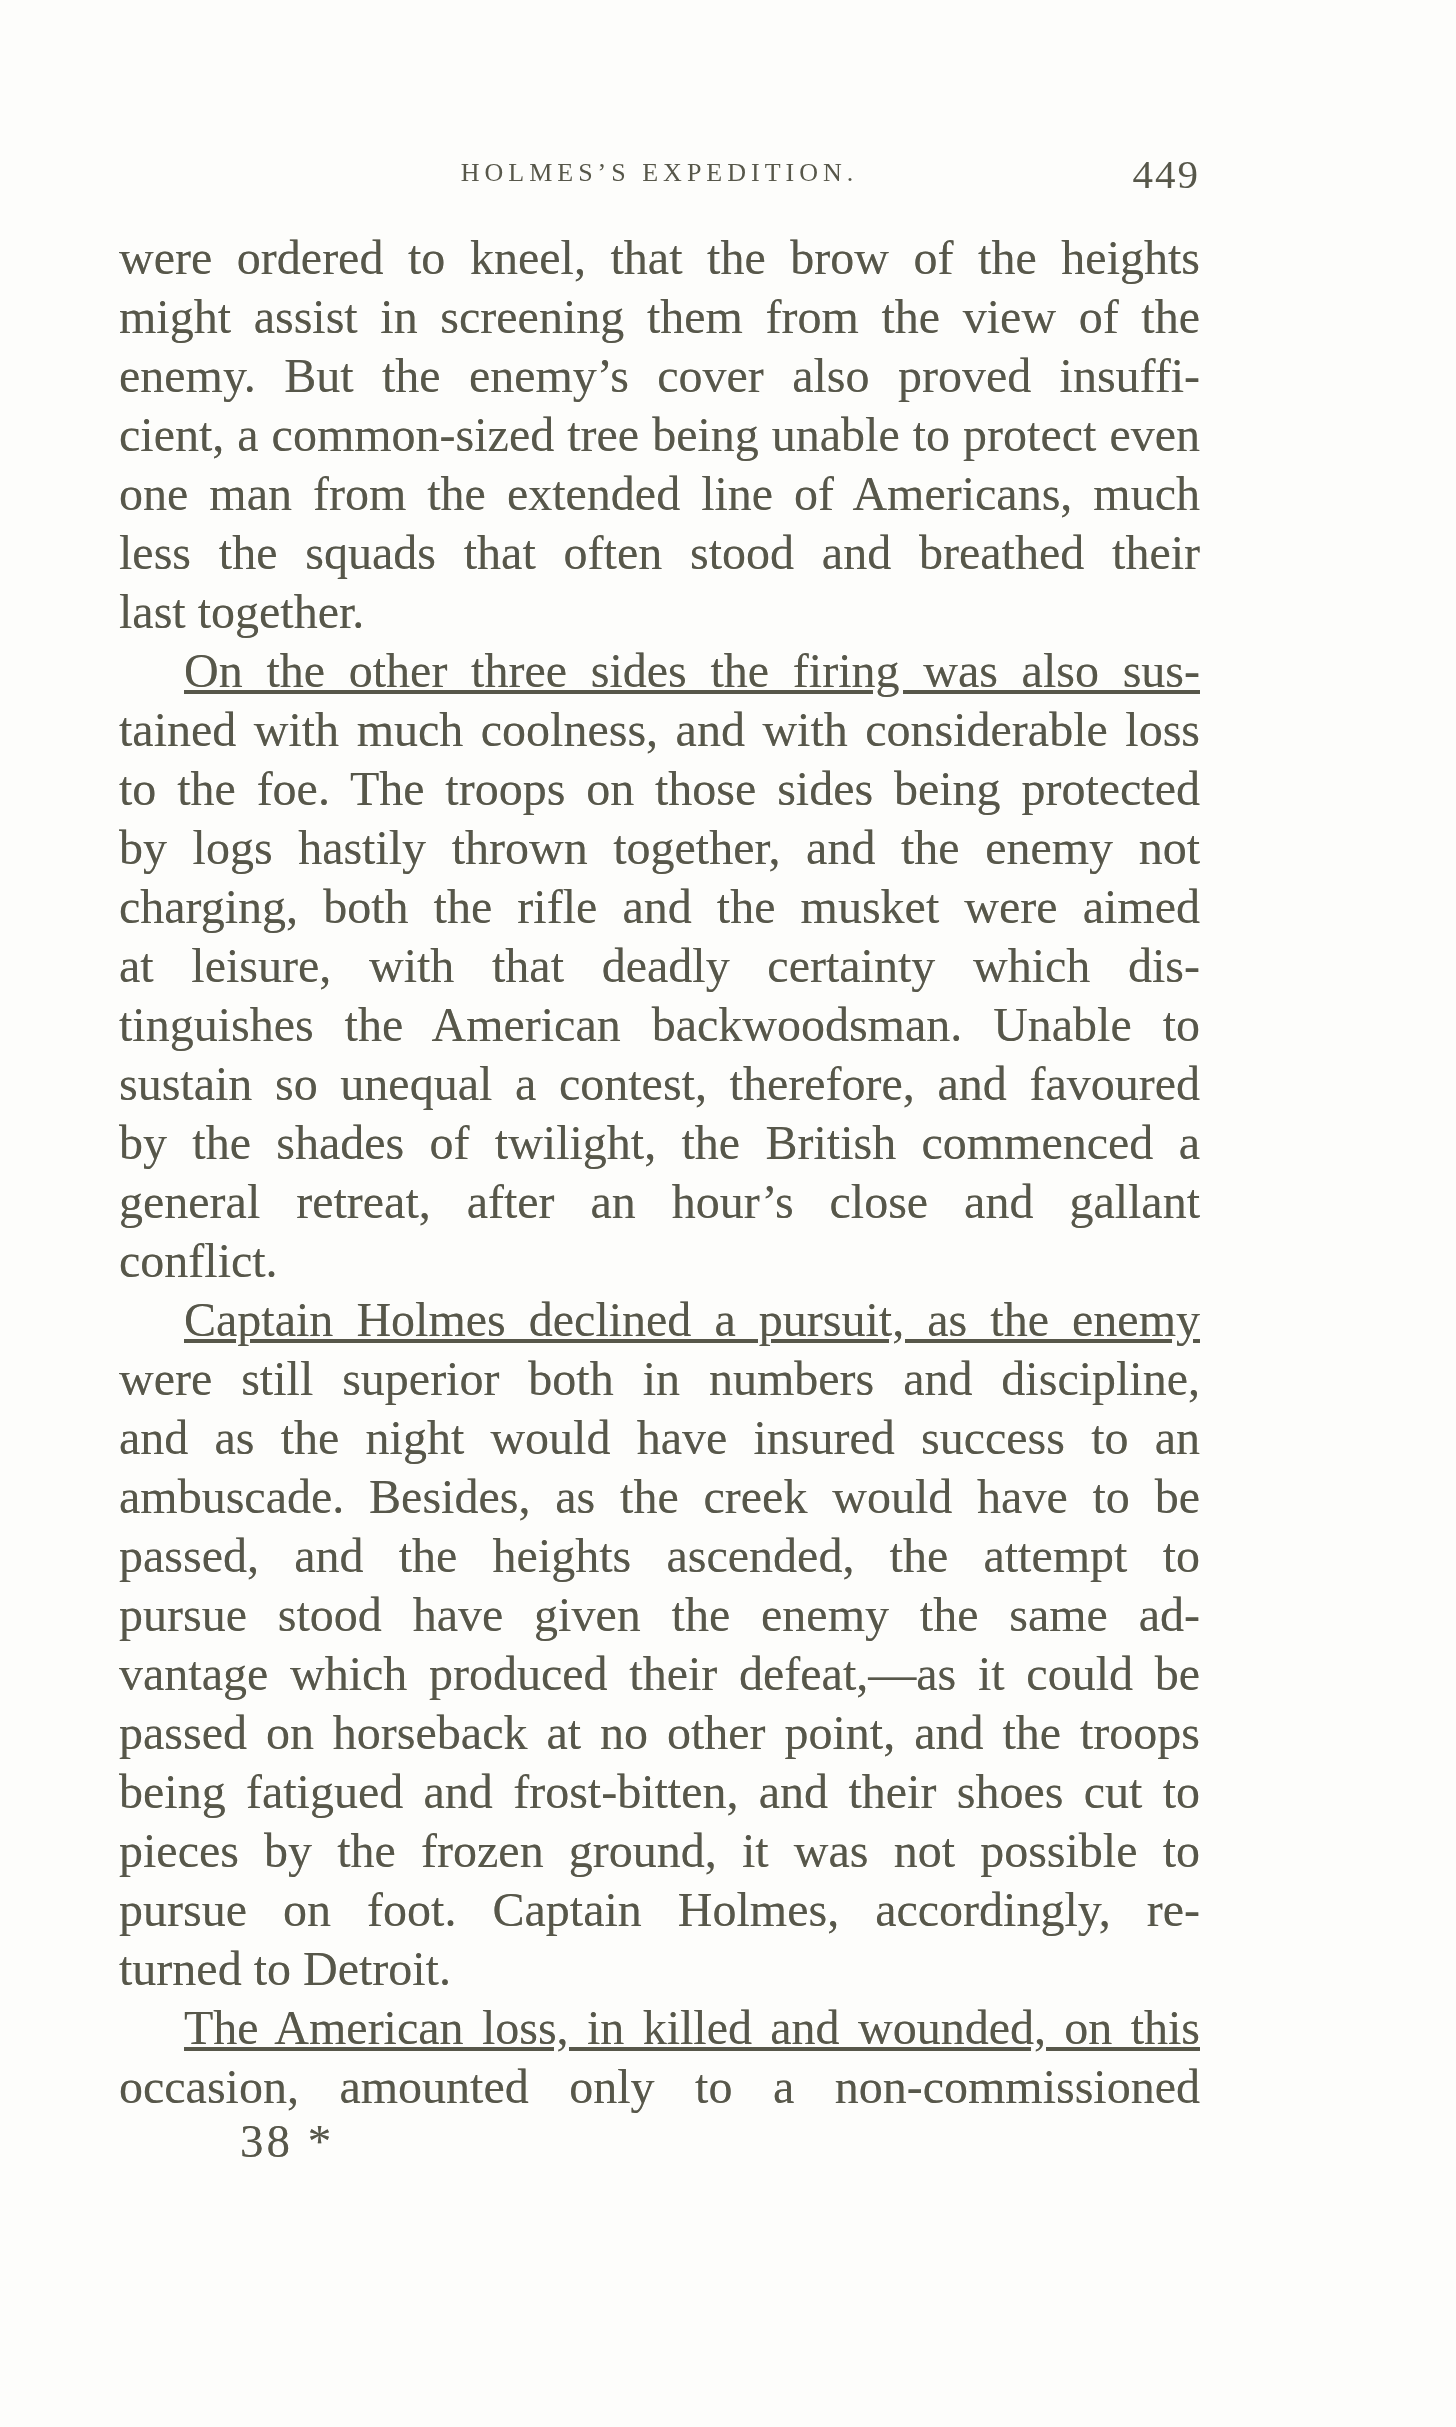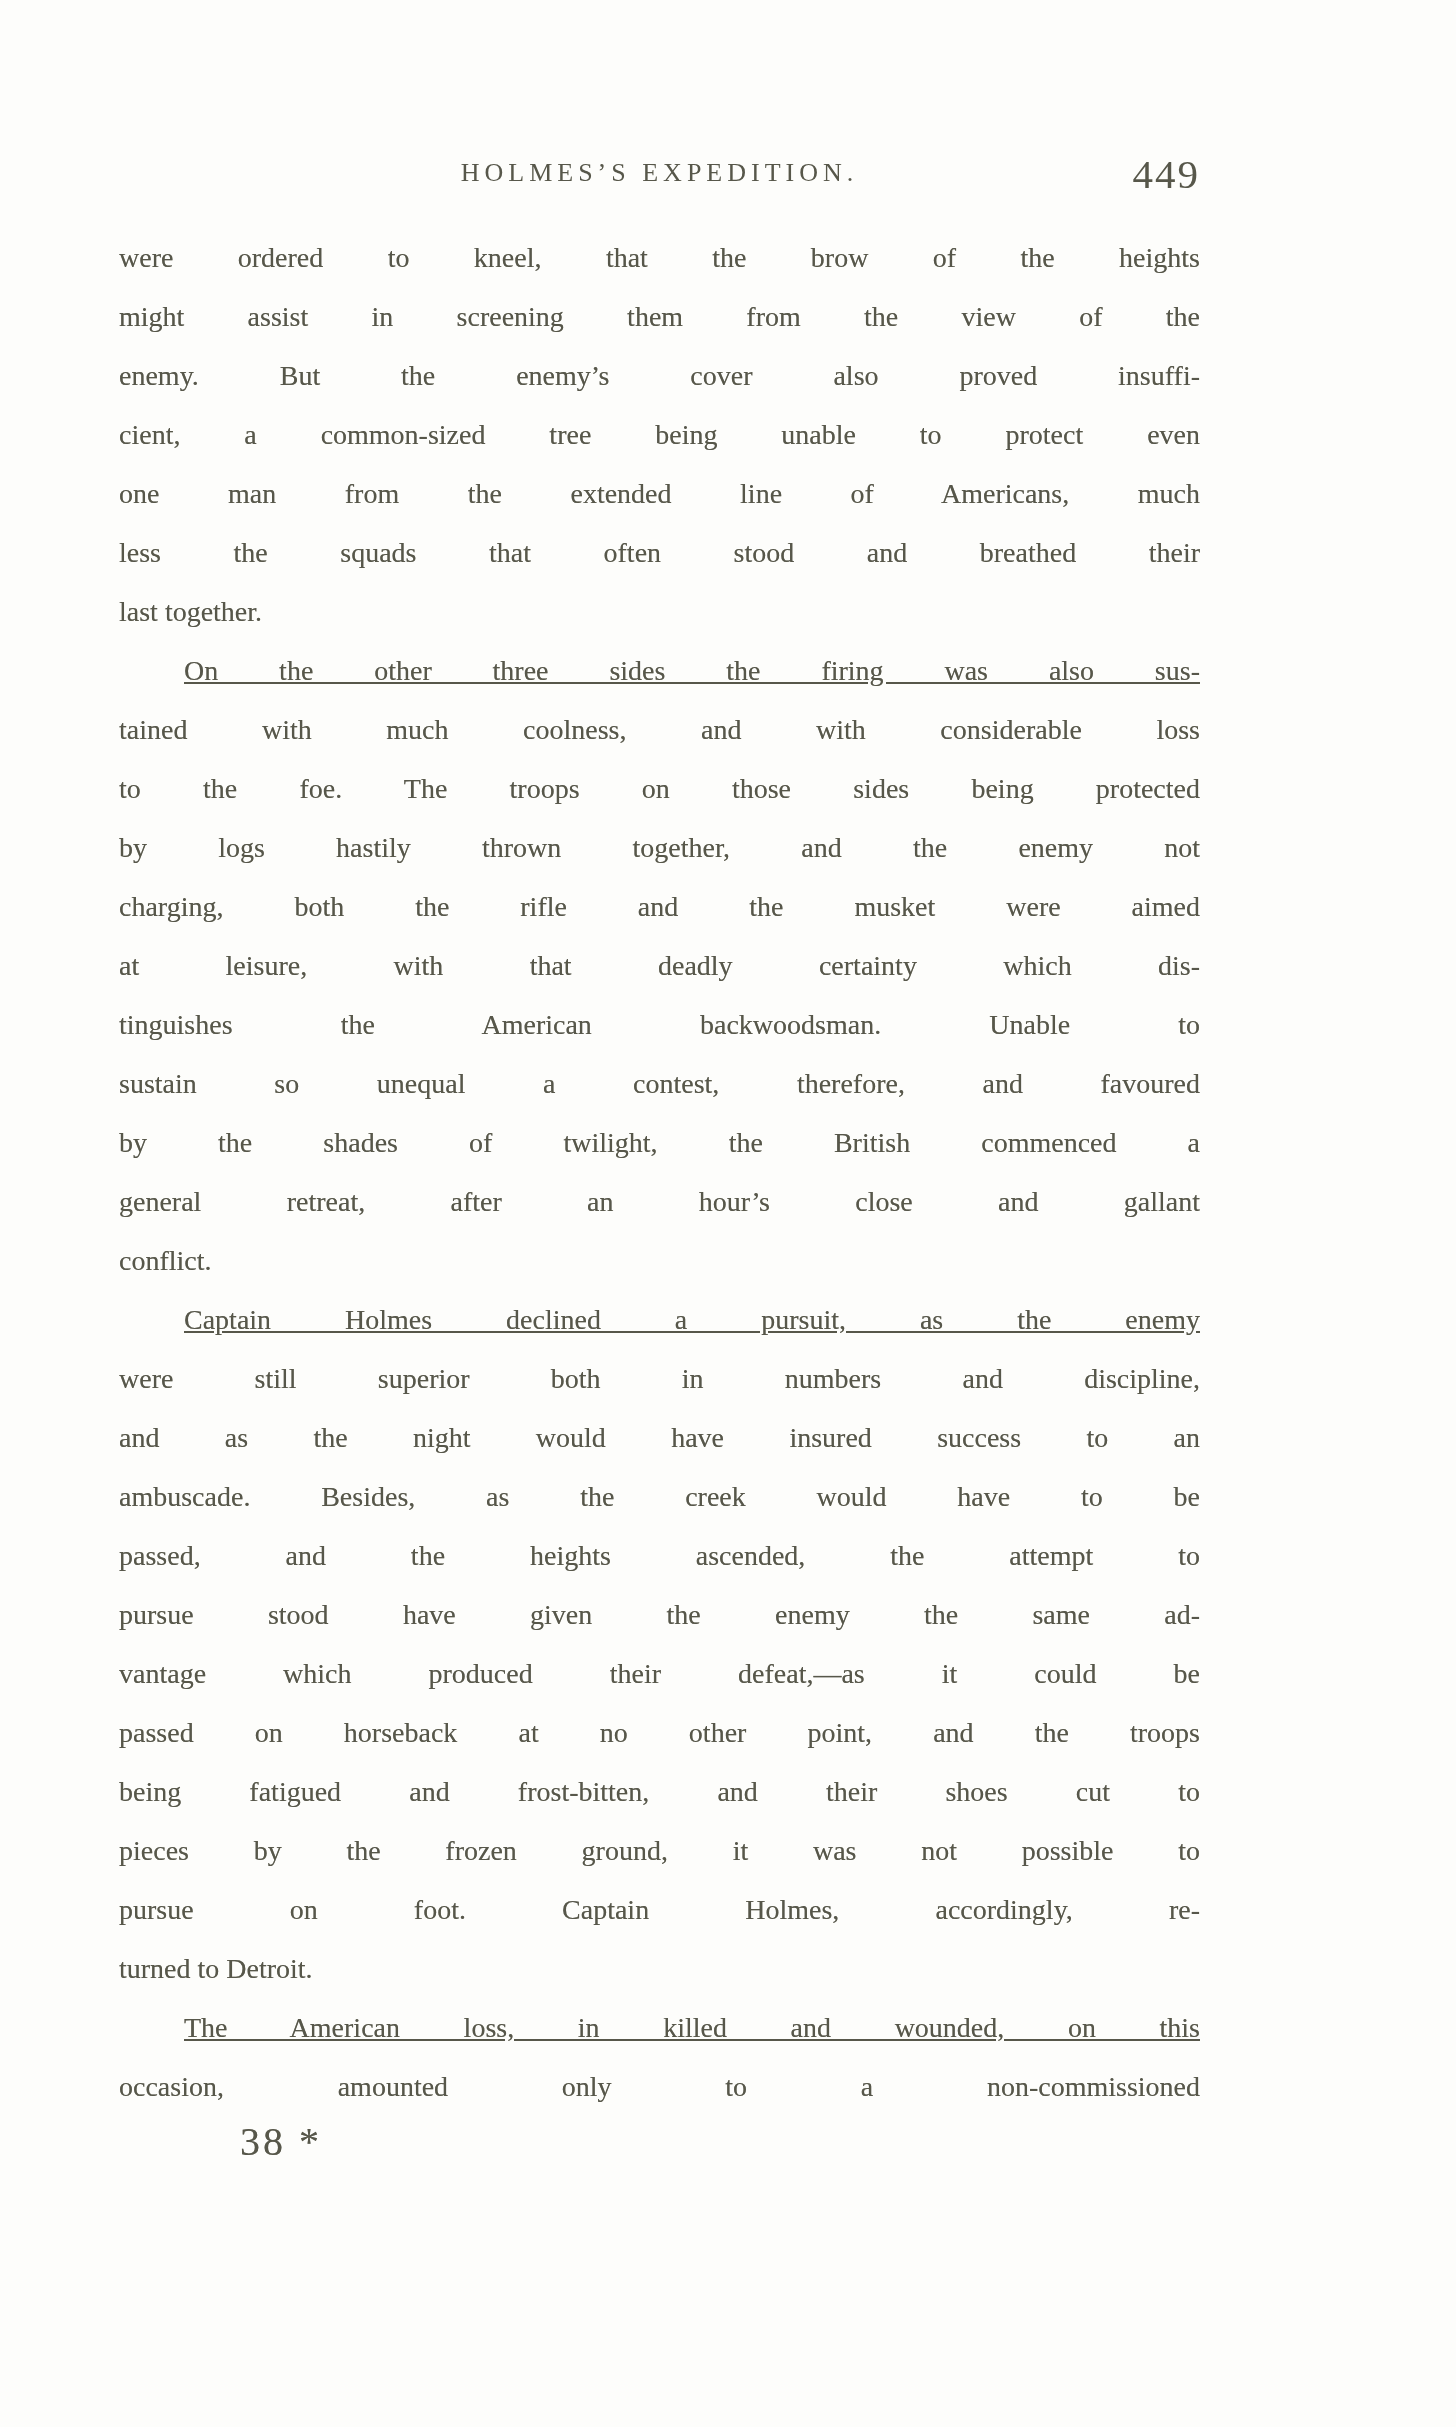--- a/index.html
+++ b/index.html
@@ -49,39 +49,39 @@
   }
   .text-block {
     position: absolute;
     top: 228px;
     left: 119px;
     width: 1081px;
   }
   .line {
     height: 59px;
     line-height: 59px;
-    font-size: 28px;
+    font-size: 48px;
     text-align: justify;
     text-align-last: justify;
     overflow: visible;
     text-shadow: 0 0 0.6px rgba(87, 87, 74, 0.55);
   }
   .line.flush {
     text-align: left;
     text-align-last: left;
   }
   .line.indent {
     text-indent: 65px;
     text-decoration: underline;
   }
   .signature {
     position: absolute;
     top: 2112px;
     left: 240px;
-    font-size: 40px;
+    font-size: 47px;
     line-height: 59px;
     letter-spacing: 3px;
     text-shadow: 0 0 0.6px rgba(87, 87, 74, 0.55);
   }
 </style>
 </head>
 <body>
 
 <div class="page">
 

